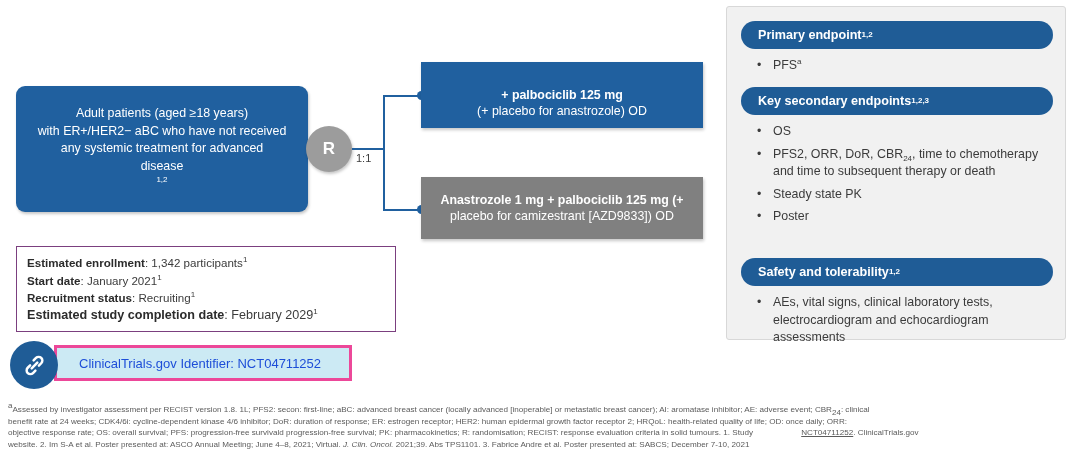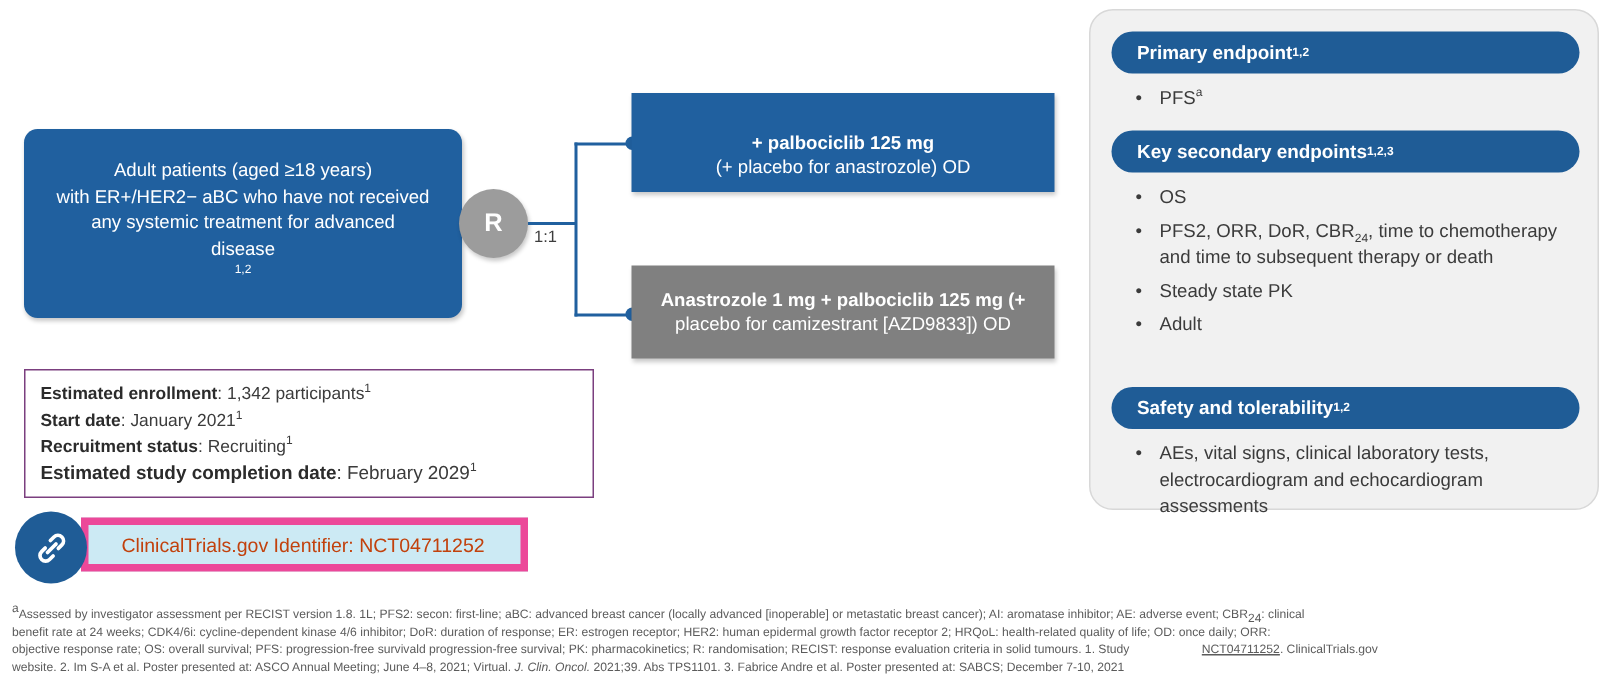--- a/index.html
+++ b/index.html
@@ -63,33 +63,33 @@
     box-sizing:border-box;padding:7px 10px 6px 10px;
     font-size:11.6px;line-height:17.6px;color:#3b3b3b;
   }
   .facts .lbl{font-weight:bold;color:#2b2b2b;}
   .facts .big{font-size:12.6px;}
 
   
   .ct-wrap{position:absolute;left:10px;top:341px;width:350px;height:46px;}
   .ct-bar{
     position:absolute;left:44px;top:4px;width:298px;height:36px;
-    background:#CCEAF4;border:5px solid #ec4899;box-sizing:border-box;
+    background:#CCEAF4;border:3px solid #ec4899;box-sizing:border-box;
     display:flex;align-items:center;padding-left:22px;
-    color:#c2410c;font-size:13px;
+    color:#1d4ed8;font-size:13px;
   }
   .ct-icon{
     position:absolute;left:0;top:0;width:48px;height:48px;border-radius:50%;
     background:#1F5C96;display:flex;align-items:center;justify-content:center;
   }
 
   
   .panel{
     position:absolute;left:726px;top:6px;width:340px;height:334px;
-    background:#F1F1F1;border:1px solid #D8D8D8;border-radius:16px;
+    background:#F1F1F1;border:1px solid #D8D8D8;border-radius:3px;
     box-sizing:border-box;
   }
   .pill{
     position:absolute;left:14px;width:312px;height:28px;
     background:#1F5C96;border-radius:14px;color:#ffffff;
     font-size:12.6px;font-weight:bold;
     display:flex;align-items:center;padding-left:17px;box-sizing:border-box;
   }
   .pill-primary{top:14px;}
   .pill-secondary{top:80px;}
@@ -199,21 +199,21 @@
       <div class="row">
         <span class="bdot">•</span>
         <span class="btxt">PFS2, ORR, DoR, CBR<sub>24</sub>, time to chemotherapy and time to subsequent therapy or death</span>
       </div>
       <div class="row">
         <span class="bdot">•</span>
         <span class="btxt">Steady state PK</span>
       </div>
       <div class="row">
         <span class="bdot">•</span>
-        <span class="btxt">Adult</span>
+        <span class="btxt">Poster</span>
       </div>
     </div>
 
     <div class="pill pill-safety">
       <span>Safety and tolerability</span>
         <sup>1,2</sup>
     </div>
     <div class="bullets bl-safety">
       <div class="row">
         <span class="bdot">•</span>

